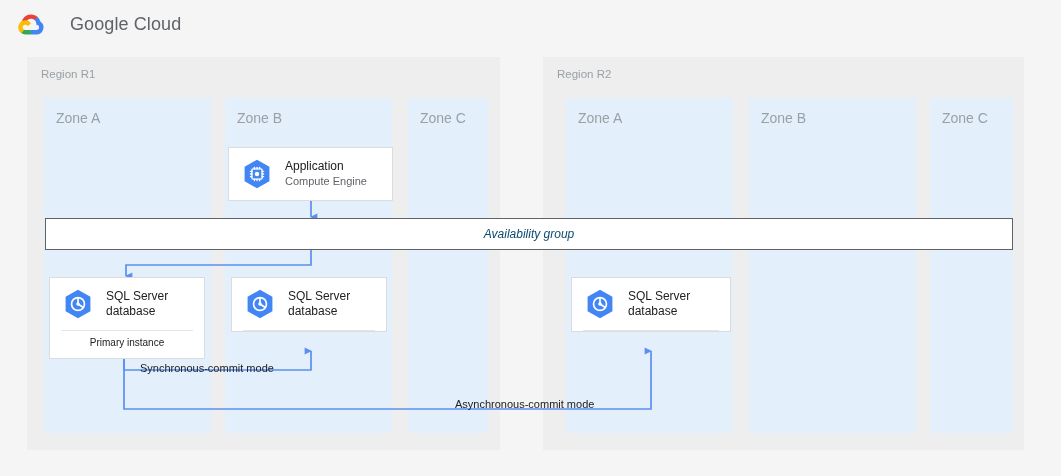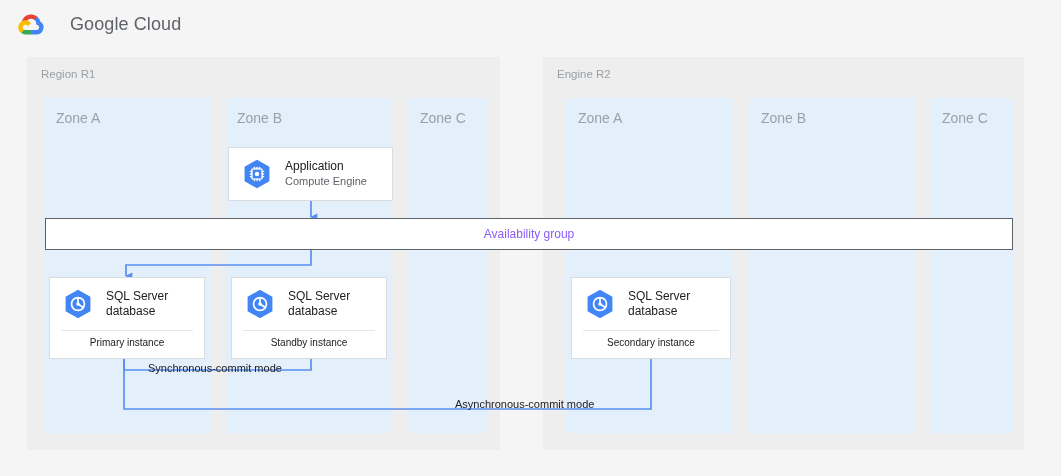--- a/index.html
+++ b/index.html
@@ -76,21 +76,21 @@
   }
 
   
   #ag-bar {
     position: absolute;
     background: #ffffff;
     border: 1px solid #5f6368;
     display: flex; align-items: center; justify-content: center;
     z-index: 6;
   }
-  #ag-bar span { font-size: 12px; color: #8b5cf6; }
+  #ag-bar span { font-size: 12px; color: #0c4a6e; font-style: italic; }
 
   
   #wires { position: absolute; left: 0; top: 0; width: 1061px; height: 476px; z-index: 2; }
   .edge-label {
     position: absolute;
     font-size: 11px; color: #202124;
     background: transparent;
     white-space: nowrap;
     z-index: 4;
   }
@@ -117,21 +117,21 @@
     <div class="zone-label">Zone A</div>
   </div>
   <div class="zone" style="left:225px; top:98px; width:167px; height:335px;">
     <div class="zone-label">Zone B</div>
   </div>
   <div class="zone" style="left:408px; top:98px; width:80px; height:335px;">
     <div class="zone-label">Zone C</div>
   </div>
 
   <div class="region" style="left:543px; top:57px; width:481px; height:393px;">
-    <div class="region-label">Engine R2</div>
+    <div class="region-label">Region R2</div>
   </div>
   <div class="zone" style="left:566px; top:98px; width:167px; height:335px;">
     <div class="zone-label">Zone A</div>
   </div>
   <div class="zone" style="left:749px; top:98px; width:167px; height:335px;">
     <div class="zone-label">Zone B</div>
   </div>
   <div class="zone" style="left:930px; top:98px; width:83px; height:335px;">
     <div class="zone-label">Zone C</div>
   </div>
@@ -208,36 +208,34 @@
         <circle cx="20" cy="20" r="7.6" fill="none" stroke="#ffffff" stroke-width="2"></circle>
         <path d="M20 12.8 L20 20 L25.4 23.6" fill="none" stroke="#ffffff" stroke-width="2" stroke-linecap="round"></path>
         <circle cx="20" cy="20" r="2.1" fill="#ffffff"></circle>
       </svg>
       <div class="card-text">
         <div class="card-title">SQL Server</div>
         <div class="card-title">database</div>
       </div>
     </div>
     <div class="card-divider"></div>
-    <div class="card-foot">Standby instance</div>
   </div>
 
   <div class="card" style="left:571px; top:277px; width:160px;">
     <div class="card-row">
       <svg class="card-icon" viewBox="0 0 40 40">
         <path d="M20 3.2 L34.6 11.6 L34.6 28.4 L20 36.8 L5.4 28.4 L5.4 11.6 Z" fill="#4285f4"></path>
         <circle cx="20" cy="20" r="7.6" fill="none" stroke="#ffffff" stroke-width="2"></circle>
         <path d="M20 12.8 L20 20 L25.4 23.6" fill="none" stroke="#ffffff" stroke-width="2" stroke-linecap="round"></path>
         <circle cx="20" cy="20" r="2.1" fill="#ffffff"></circle>
       </svg>
       <div class="card-text">
         <div class="card-title">SQL Server</div>
         <div class="card-title">database</div>
       </div>
     </div>
     <div class="card-divider"></div>
-    <div class="card-foot">Secondary instance</div>
-  </div>
-
-  <div class="edge-label" style="left:148px; top:362px;">Synchronous-commit mode</div>
+  </div>
+
+  <div class="edge-label" style="left:140px; top:362px;">Synchronous-commit mode</div>
   <div class="edge-label" style="left:455px; top:398px;">Asynchronous-commit mode</div>
 
 </div>
 
 </body></html>

